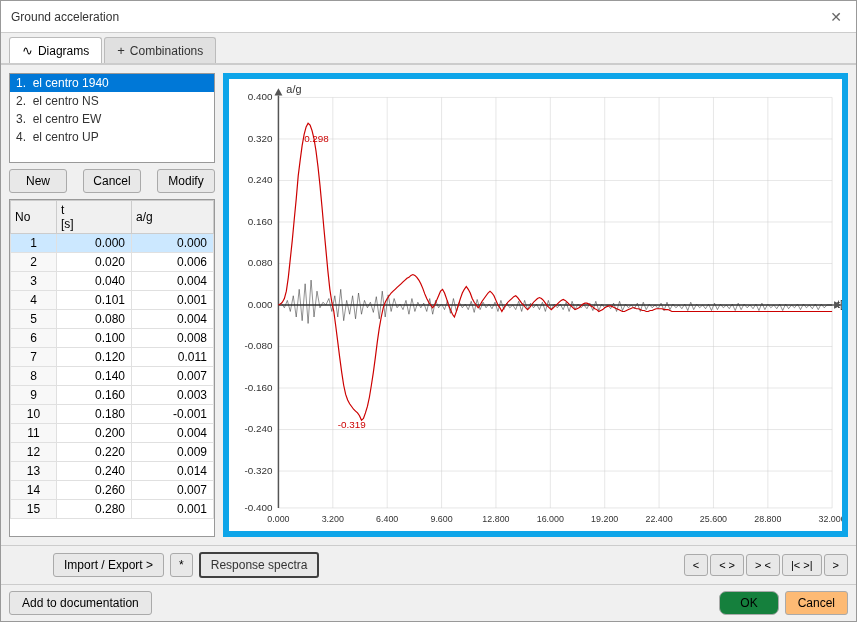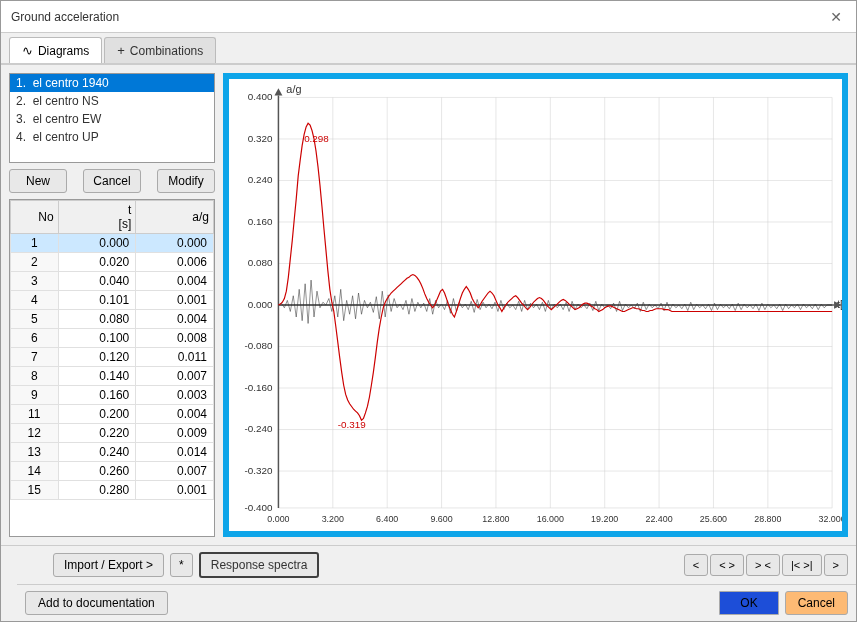--- a/index.html
+++ b/index.html
@@ -123,21 +123,21 @@
     }
     .data-table {
       width: 100%;
       border-collapse: collapse;
       font-size: 12px;
     }
     .data-table th {
       background: #f0f0f0;
       border: 1px solid #ccc;
       padding: 2px 4px;
-      text-align: right;
+      text-align: left;
       font-weight: normal;
       position: sticky;
       top: 0;
     }
     .data-table td {
       border: 1px solid #e0e0e0;
       padding: 2px 6px;
       text-align: right;
     }
     .data-table td:first-child {
@@ -209,35 +209,34 @@
       cursor: pointer;
       font-size: 11px;
     }
     .footer-bar {
       display: flex;
       align-items: flex-start;
       padding: 6px 8px;
       gap: 6px;
       border-top: 1px solid #ccc;
       background: #f0f0f0;
-      margin-left: 16px;
     }
     .footer-left-btn {
       padding: 4px 12px;
       background: #e8e8e8;
       border: 1px solid #aaa;
       border-radius: 3px;
       cursor: pointer;
       font-size: 12px;
     }
     .ok-btn {
       padding: 4px 20px;
-      background: #1d4ed8;
-      border: 1px solid #aaa;
-      border-radius: 1px;
+      background: #15803d;
+      border: 1px solid #aaa;
+      border-radius: 7px;
       cursor: pointer;
       font-size: 12px;
     }
     .cancel-btn {
       padding: 4px 12px;
       background: #fdba74;
       border: 1px solid #aaa;
       border-radius: 3px;
       cursor: pointer;
       font-size: 12px;
@@ -340,20 +339,25 @@
                     <td>8</td>
                     <td>0.140</td>
                     <td>0.007</td>
                   </tr>
                   <tr>
                     <td>9</td>
                     <td>0.160</td>
                     <td>0.003</td>
                   </tr>
                   <tr>
+                    <td>10</td>
+                    <td>0.180</td>
+                    <td>-0.001</td>
+                  </tr>
+                  <tr>
                     <td>11</td>
                     <td>0.200</td>
                     <td>0.004</td>
                   </tr>
                   <tr>
                     <td>12</td>
                     <td>0.220</td>
                     <td>0.009</td>
                   </tr>
                   <tr>

